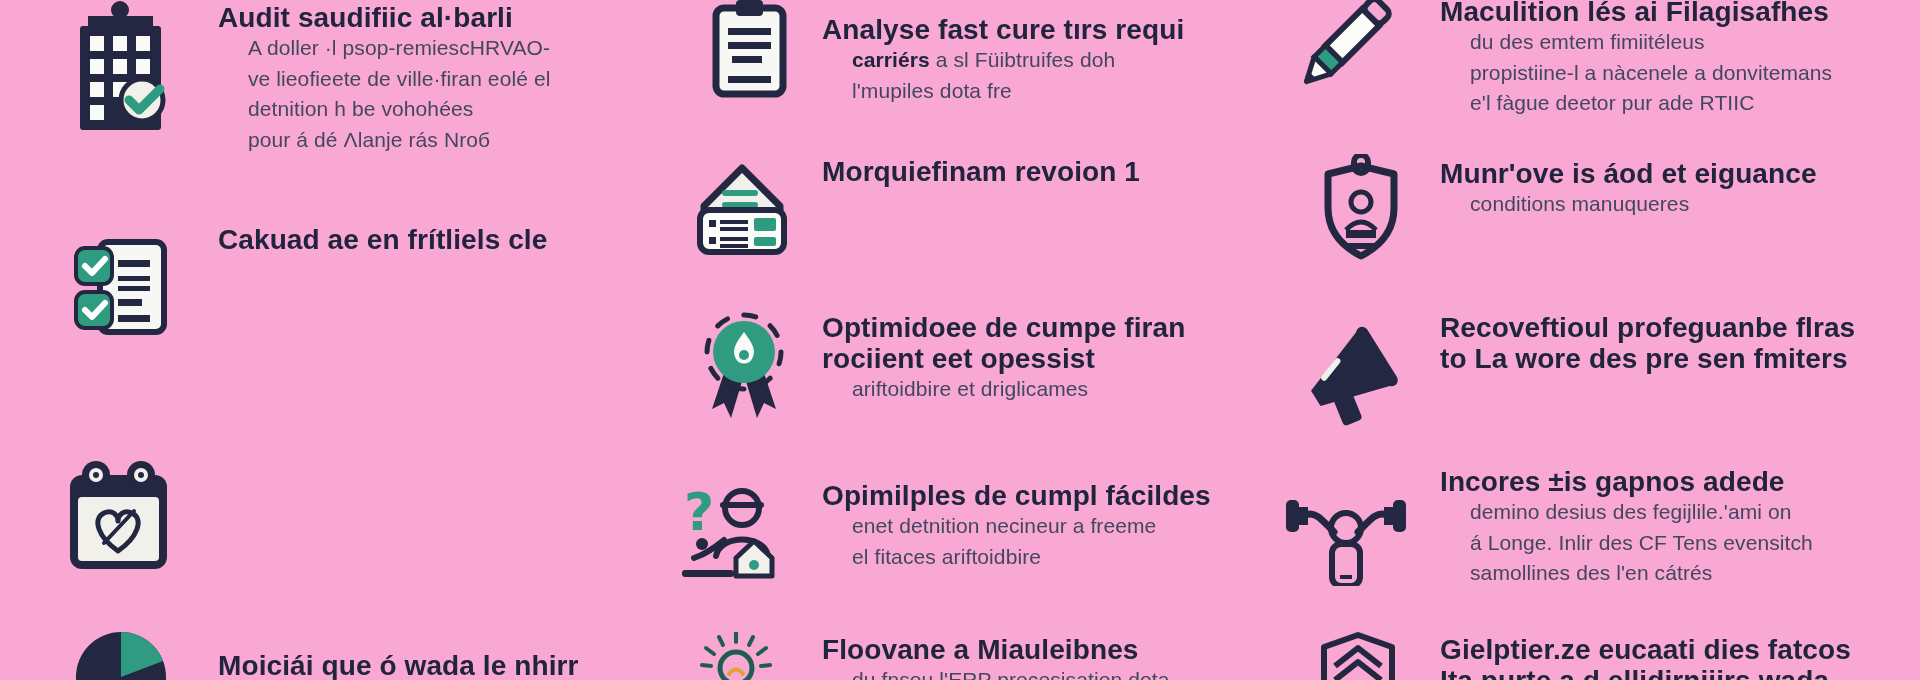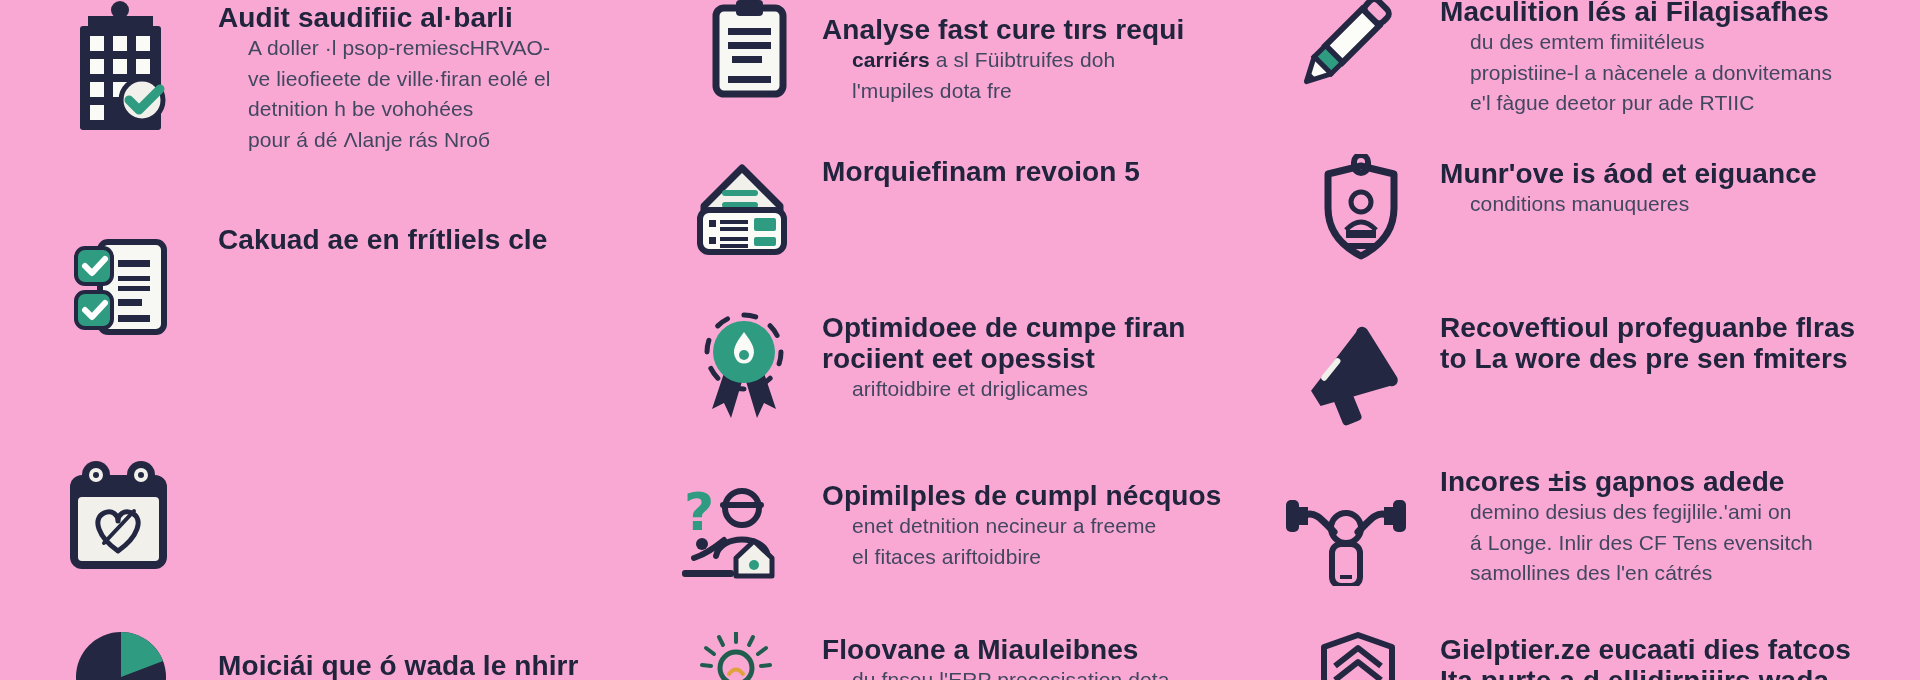--- a/index.html
+++ b/index.html
@@ -116,21 +116,21 @@
       <rect class="fn" x="28" y="64" width="28" height="4"></rect>
       <rect class="fn" x="28" y="71" width="28" height="4"></rect>
       <rect class="ft" x="62" y="62" width="22" height="13" rx="2"></rect>
       <rect class="fn" x="17" y="81" width="7" height="7"></rect>
       <rect class="fn" x="28" y="81" width="28" height="4"></rect>
       <rect class="fn" x="28" y="88" width="28" height="4"></rect>
       <rect class="ft" x="62" y="81" width="22" height="9" rx="2"></rect>
     </svg>
   </div>
   <div class="tx" style="left:822px;top:156px">
-    <div class="title">Morquiefinam revoion 5</div>
+    <div class="title">Morquiefinam revoion 1</div>
   </div>
 
   <div class="ic" style="left:697px;top:312px;width:95px;height:110px">
     <svg viewBox="0 0 95 110">
       <polygon class="fn" points="28,58 46,66 34,106 27,91 15,97"></polygon>
       <polygon class="fn" points="66,58 48,66 60,106 67,91 79,97"></polygon>
       <circle class="sn" cx="47" cy="40" r="37" stroke-width="5" stroke-dasharray="12 17" stroke-linecap="round"></circle>
       <circle class="ft" cx="47" cy="40" r="31"></circle>
       <path class="fw" d="M47,20 C55,31 60,38 55,47 C52,53 42,53 39,47 C34,38 39,31 47,20 Z"></path>
       <circle class="ft" cx="47" cy="43" r="5"></circle>
@@ -149,21 +149,21 @@
       <circle class="sn" cx="62" cy="30" r="17" stroke-width="6"></circle>
       <line class="sn" x1="43" y1="27" x2="81" y2="27" stroke-width="6" stroke-linecap="round"></line>
       <path class="sn" d="M36,78 C40,56 84,56 88,78" stroke-width="6" stroke-linecap="round"></path>
       <path class="sn" d="M44,62 C34,70 26,76 14,80" stroke-width="6" stroke-linecap="round"></path>
       <rect class="fn" x="2" y="92" width="52" height="7" rx="3"></rect>
       <path d="M56,80 L74,63 L92,80 V98 H56 Z" fill="#f1f0eb" stroke="#232741" stroke-width="5" stroke-linejoin="round"></path>
       <circle class="ft" cx="74" cy="87" r="5"></circle>
     </svg>
   </div>
   <div class="tx" style="left:822px;top:480px">
-    <div class="title">Opimilples de cumpl nécquos</div>
+    <div class="title">Opimilples de cumpl fácildes</div>
     <div class="body">enet detnition necineur a freeme
 el fitaces ariftoidbire</div>
   </div>
 
   <div class="ic" style="left:700px;top:632px;width:72px;height:80px">
     <svg viewBox="0 0 72 80">
       <g class="sd" stroke-width="4" stroke-linecap="round">
         <line x1="36" y1="1" x2="36" y2="10"></line>
         <line x1="19" y1="5" x2="23" y2="13"></line>
         <line x1="53" y1="5" x2="49" y2="13"></line>

